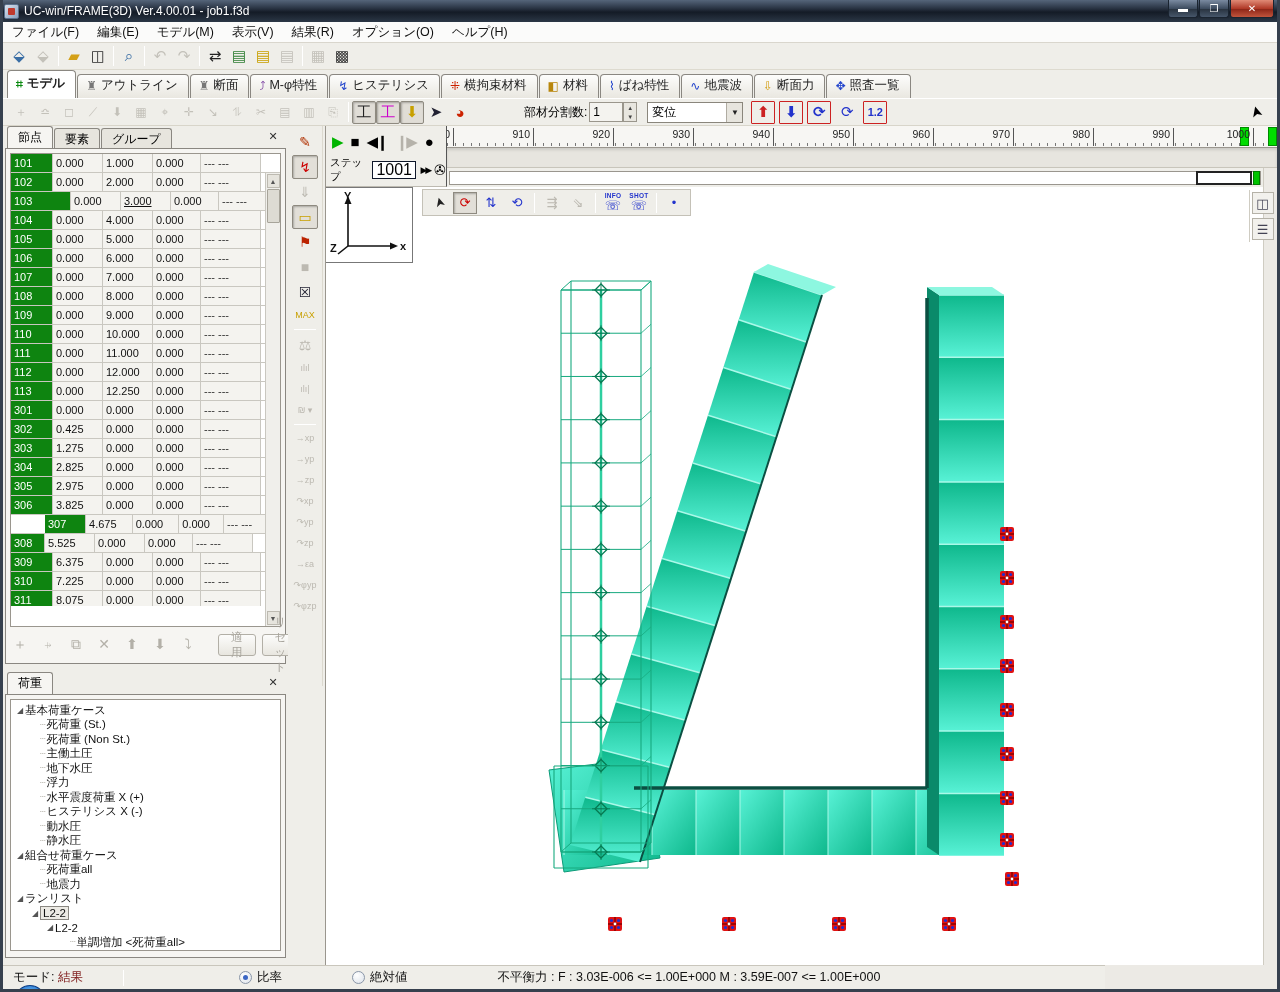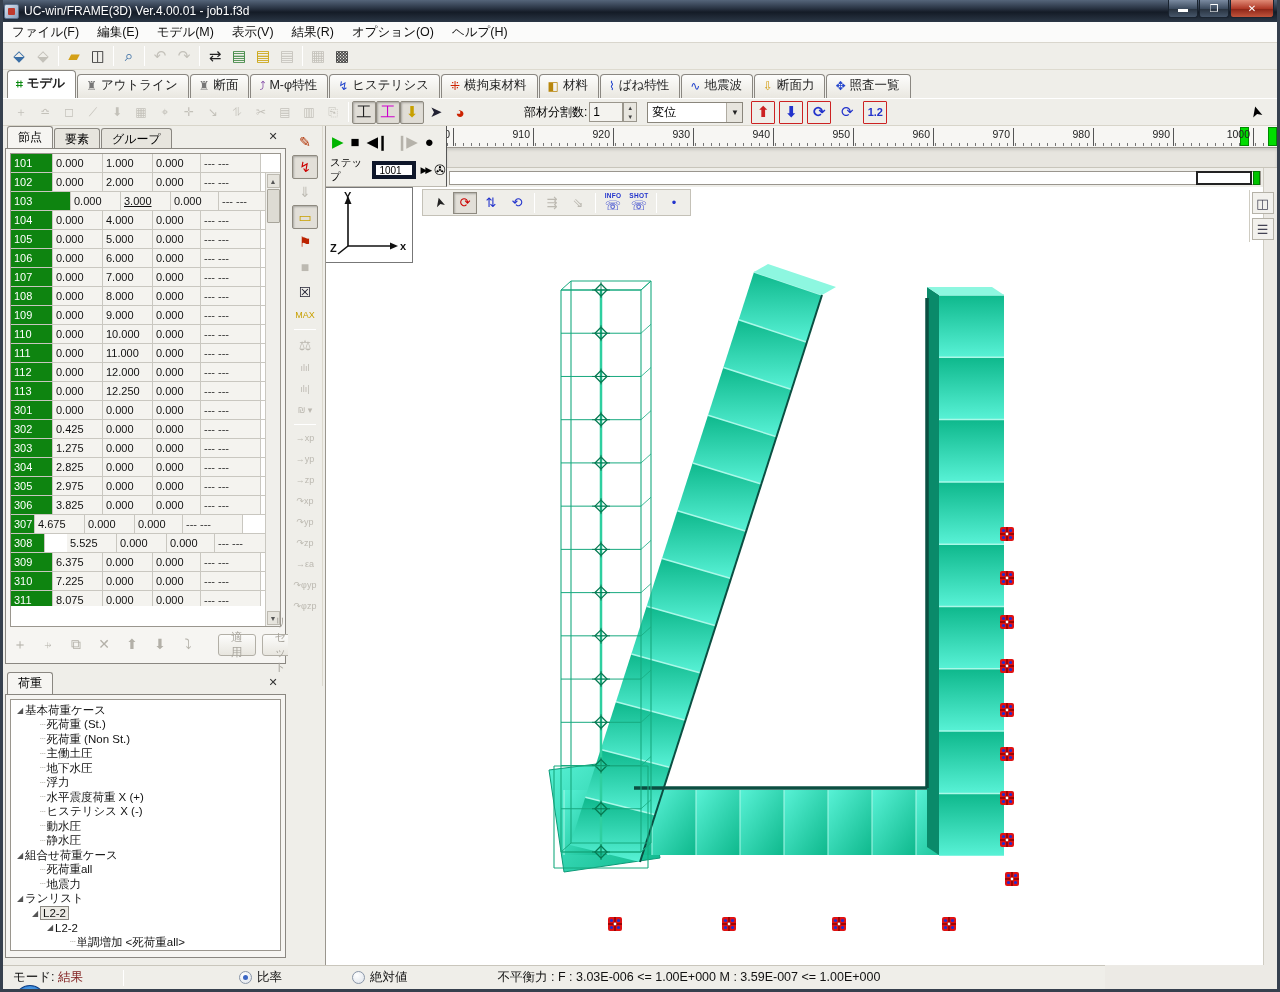--- a/index.html
+++ b/index.html
@@ -80,21 +80,21 @@
   .vbtn.disabled{color:#bcb9b1}
   .vbtn.small{font-size:9px;height:20px}
   .vsep{width:22px;height:1px;background:#ccc9bf;border-bottom:1px solid #fff;margin:3px 0}
   
   .viewarea{position:absolute;left:322px;top:0;width:952px;height:839px;background:#fff;border-left:1px solid #9a968e}
   .grip-right{position:absolute;right:0;top:22px;bottom:0;width:14px;background:#eceae5;border-left:1px solid #cfccc2}
   .animpanel{position:absolute;left:0;top:0;width:121px;height:61px;background:#efeee9;border-right:1px solid #555;border-bottom:1px solid #bdbab1}
   .animrow{display:flex;align-items:center;height:30px;padding-left:6px;gap:9px}
   .pbtn{font-size:15px;line-height:1}
   .steprow{display:flex;align-items:center;height:28px;padding-left:4px;font-size:10.5px;gap:4px}
-  .stepbox{width:44px;height:18px;border:4px solid #0f172a;background:#fff;font-size:10px;padding:1px 3px}
+  .stepbox{width:44px;height:18px;border:1px solid #0f172a;background:#fff;font-size:16px;padding:1px 3px}
   .ruler{position:absolute;left:121px;top:0;right:0;height:22px;background:#f7f6f3;border-bottom:1px solid #9a968e;overflow:hidden}
   .ruler .minor{position:absolute;left:0;right:0;bottom:1px;height:3px;background:repeating-linear-gradient(90deg,#777 0 1px,transparent 1px 8px)}
   .rtick{position:absolute;top:2px;width:1px;height:18px;background:#555}
   .rlab{position:absolute;top:2px;width:40px;text-align:right;font-size:10.5px;color:#222}
   .greenmark{position:absolute;background:#00dc00;border:1px solid #008a00}
   .slidertrack{position:absolute;left:121px;top:22px;right:0;height:20px;background:#e7e5df;border-bottom:1px solid #c8c5bb;box-shadow:inset 0 2px 3px rgba(0,0,0,.12)}
   .progressrow{position:absolute;left:121px;top:42px;right:14px;height:19px;background:#efeee9;display:flex;align-items:center}
   .progressbar{position:relative;flex:1;height:14px;background:#fff;border:1px solid #9a968e;margin:0 2px}
   .pbox{position:absolute;right:8px;top:-1px;width:56px;height:14px;border:2px solid #222;background:#fff}
   .pgreen{position:absolute;right:0;top:-1px;width:7px;height:14px;background:#00c400;border:1px solid #007d00}
@@ -393,29 +393,29 @@
               <span class="c" style="width: 60px; color: rgb(51, 51, 51);">--- ---</span>
             </div>
             <div class="trow">
               <span class="c name" style="width: 42px;">306</span>
               <span class="c" style="width: 50px;">3.825</span>
               <span class="c" style="width: 50px;">0.000</span>
               <span class="c" style="width: 48px;">0.000</span>
               <span class="c" style="width: 60px; color: rgb(51, 51, 51);">--- ---</span>
             </div>
             <div class="trow">
-              <span class="c name" style="width: 24px;">307</span>
+              <span class="c name" style="width: 44px; margin-left: 34px;">307</span>
               <span class="c" style="width: 50px;">4.675</span>
               <span class="c" style="width: 50px;">0.000</span>
               <span class="c" style="width: 48px;">0.000</span>
               <span class="c" style="width: 60px; color: rgb(51, 51, 51);">--- ---</span>
             </div>
             <div class="trow">
               <span class="c name" style="width: 34px;">308</span>
-              <span class="c" style="width: 50px; margin-left: 22px;">5.525</span>
+              <span class="c" style="width: 50px;">5.525</span>
               <span class="c" style="width: 50px;">0.000</span>
               <span class="c" style="width: 48px;">0.000</span>
               <span class="c" style="width: 60px; color: rgb(51, 51, 51);">--- ---</span>
             </div>
             <div class="trow">
               <span class="c name" style="width: 42px;">309</span>
               <span class="c" style="width: 50px;">6.375</span>
               <span class="c" style="width: 50px;">0.000</span>
               <span class="c" style="width: 48px;">0.000</span>
               <span class="c" style="width: 60px; color: rgb(51, 51, 51);">--- ---</span>

